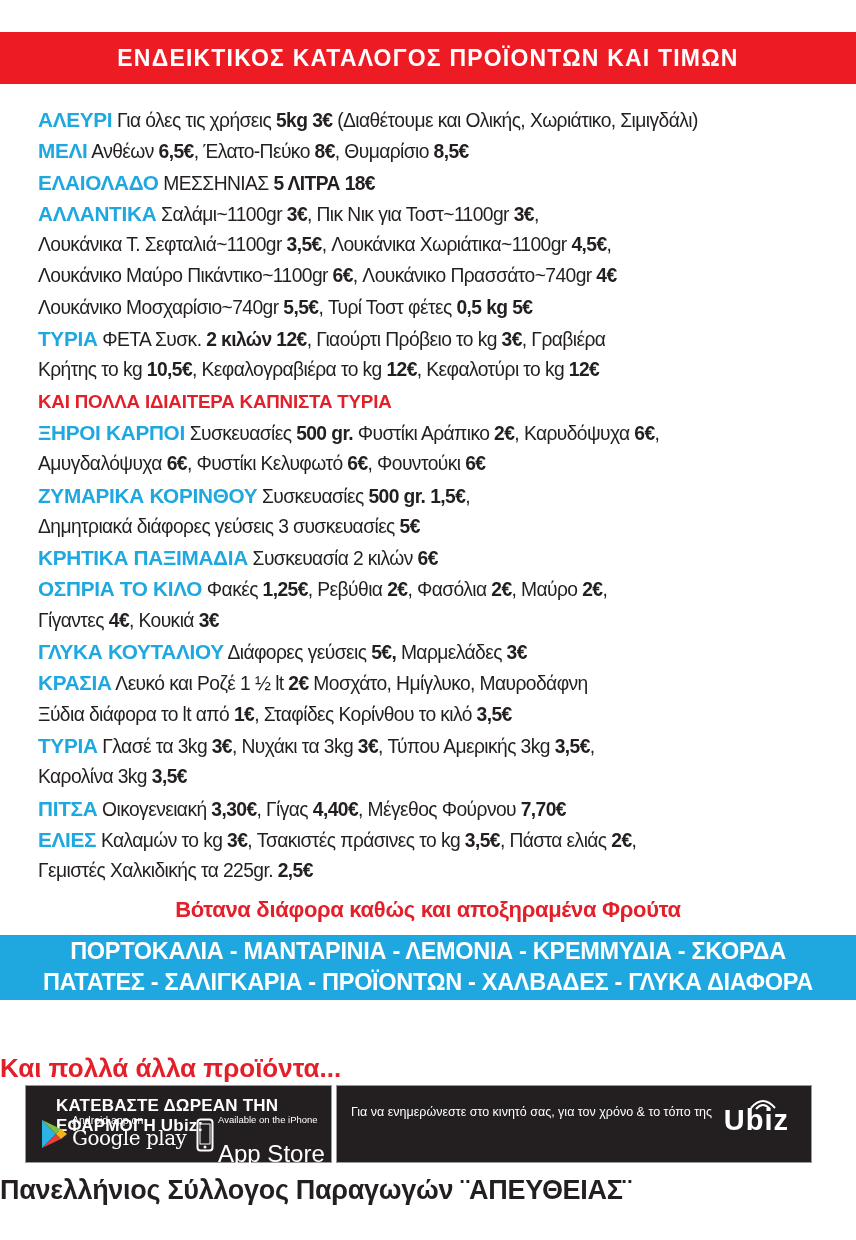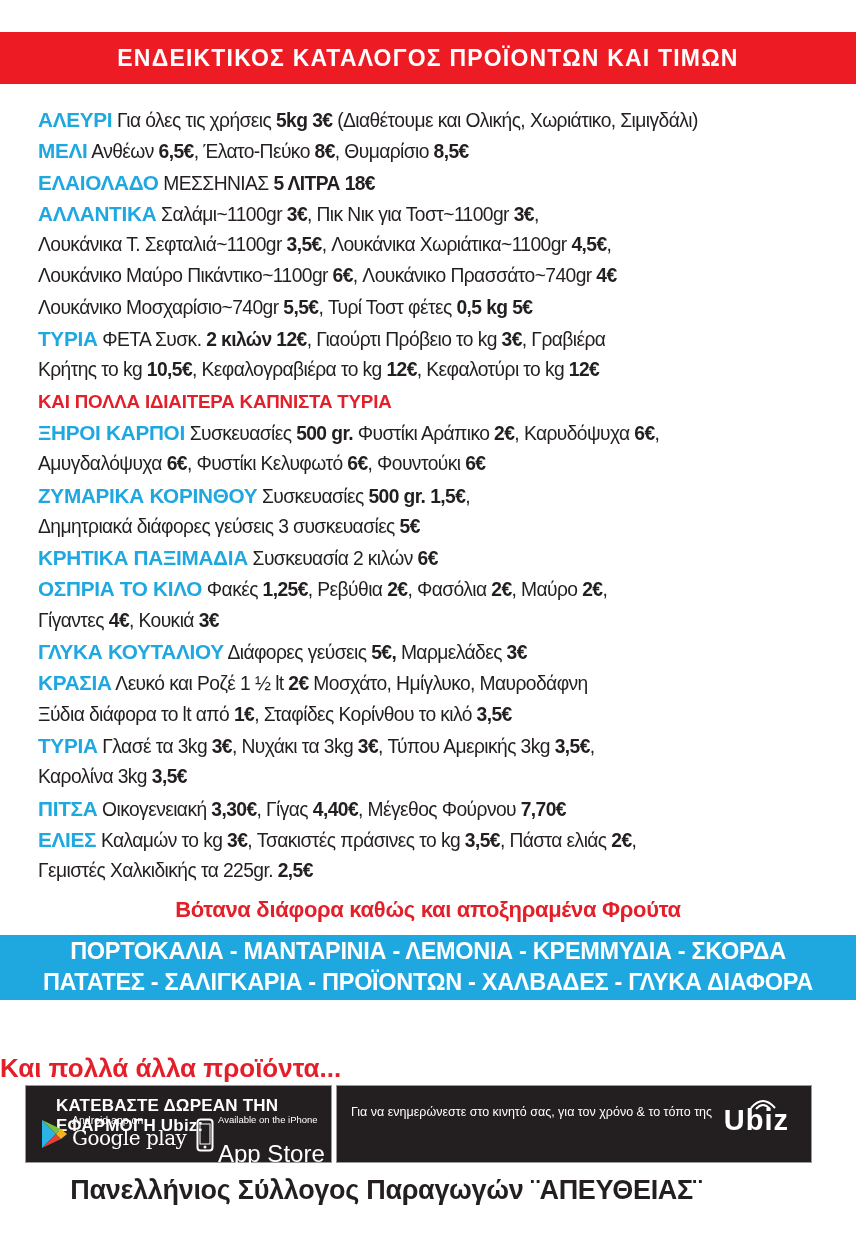--- a/index.html
+++ b/index.html
@@ -26,21 +26,21 @@
   .appbox.right { left:336px; width:474px; }
   .dl-title { position:absolute; left:30px; top:10px; font-size:17px; font-weight:bold; letter-spacing:0.2px; }
   .gp { position:absolute; left:14px; top:28px; width:150px; height:44px; }
   .gp-small { position:absolute; left:32px; top:0; font-size:10.5px; }
   .gp-big { position:absolute; left:32px; top:12px; font-size:20px; font-family:"DejaVu Serif", serif; letter-spacing:-0.5px; }
   .as { position:absolute; left:168px; top:28px; width:135px; height:44px; }
   .as-small { position:absolute; left:24px; top:0; font-size:9.5px; }
   .as-big { position:absolute; left:24px; top:10px; font-size:24px;margin-top:16px; }
   .ubiz-text { position:absolute; left:14px; top:18px; font-size:12.5px; line-height:17px; width:380px; }
   .ubiz-logo { position:absolute; right:22px; top:18px; font-size:29px; font-weight:bold; letter-spacing:1px; }
-  .footer { position:absolute; left:0; width:772px; top:1175px; text-align:center;
+  .footer { position:absolute; left:0; width:772px; top:1175px; 
             font-weight:bold; font-size:27px; letter-spacing:-0.3px; color:#231f20; }
 </style>
 </head>
 <body>
 
 <div class="banner">
   <span style="display: inline-block;">ΕΝΔΕΙΚΤΙΚΟΣ ΚΑΤΑΛΟΓΟΣ ΠΡΟΪΟΝΤΩΝ ΚΑΙ ΤΙΜΩΝ</span>
 </div>
 
 <div class="list" id="product-list">

